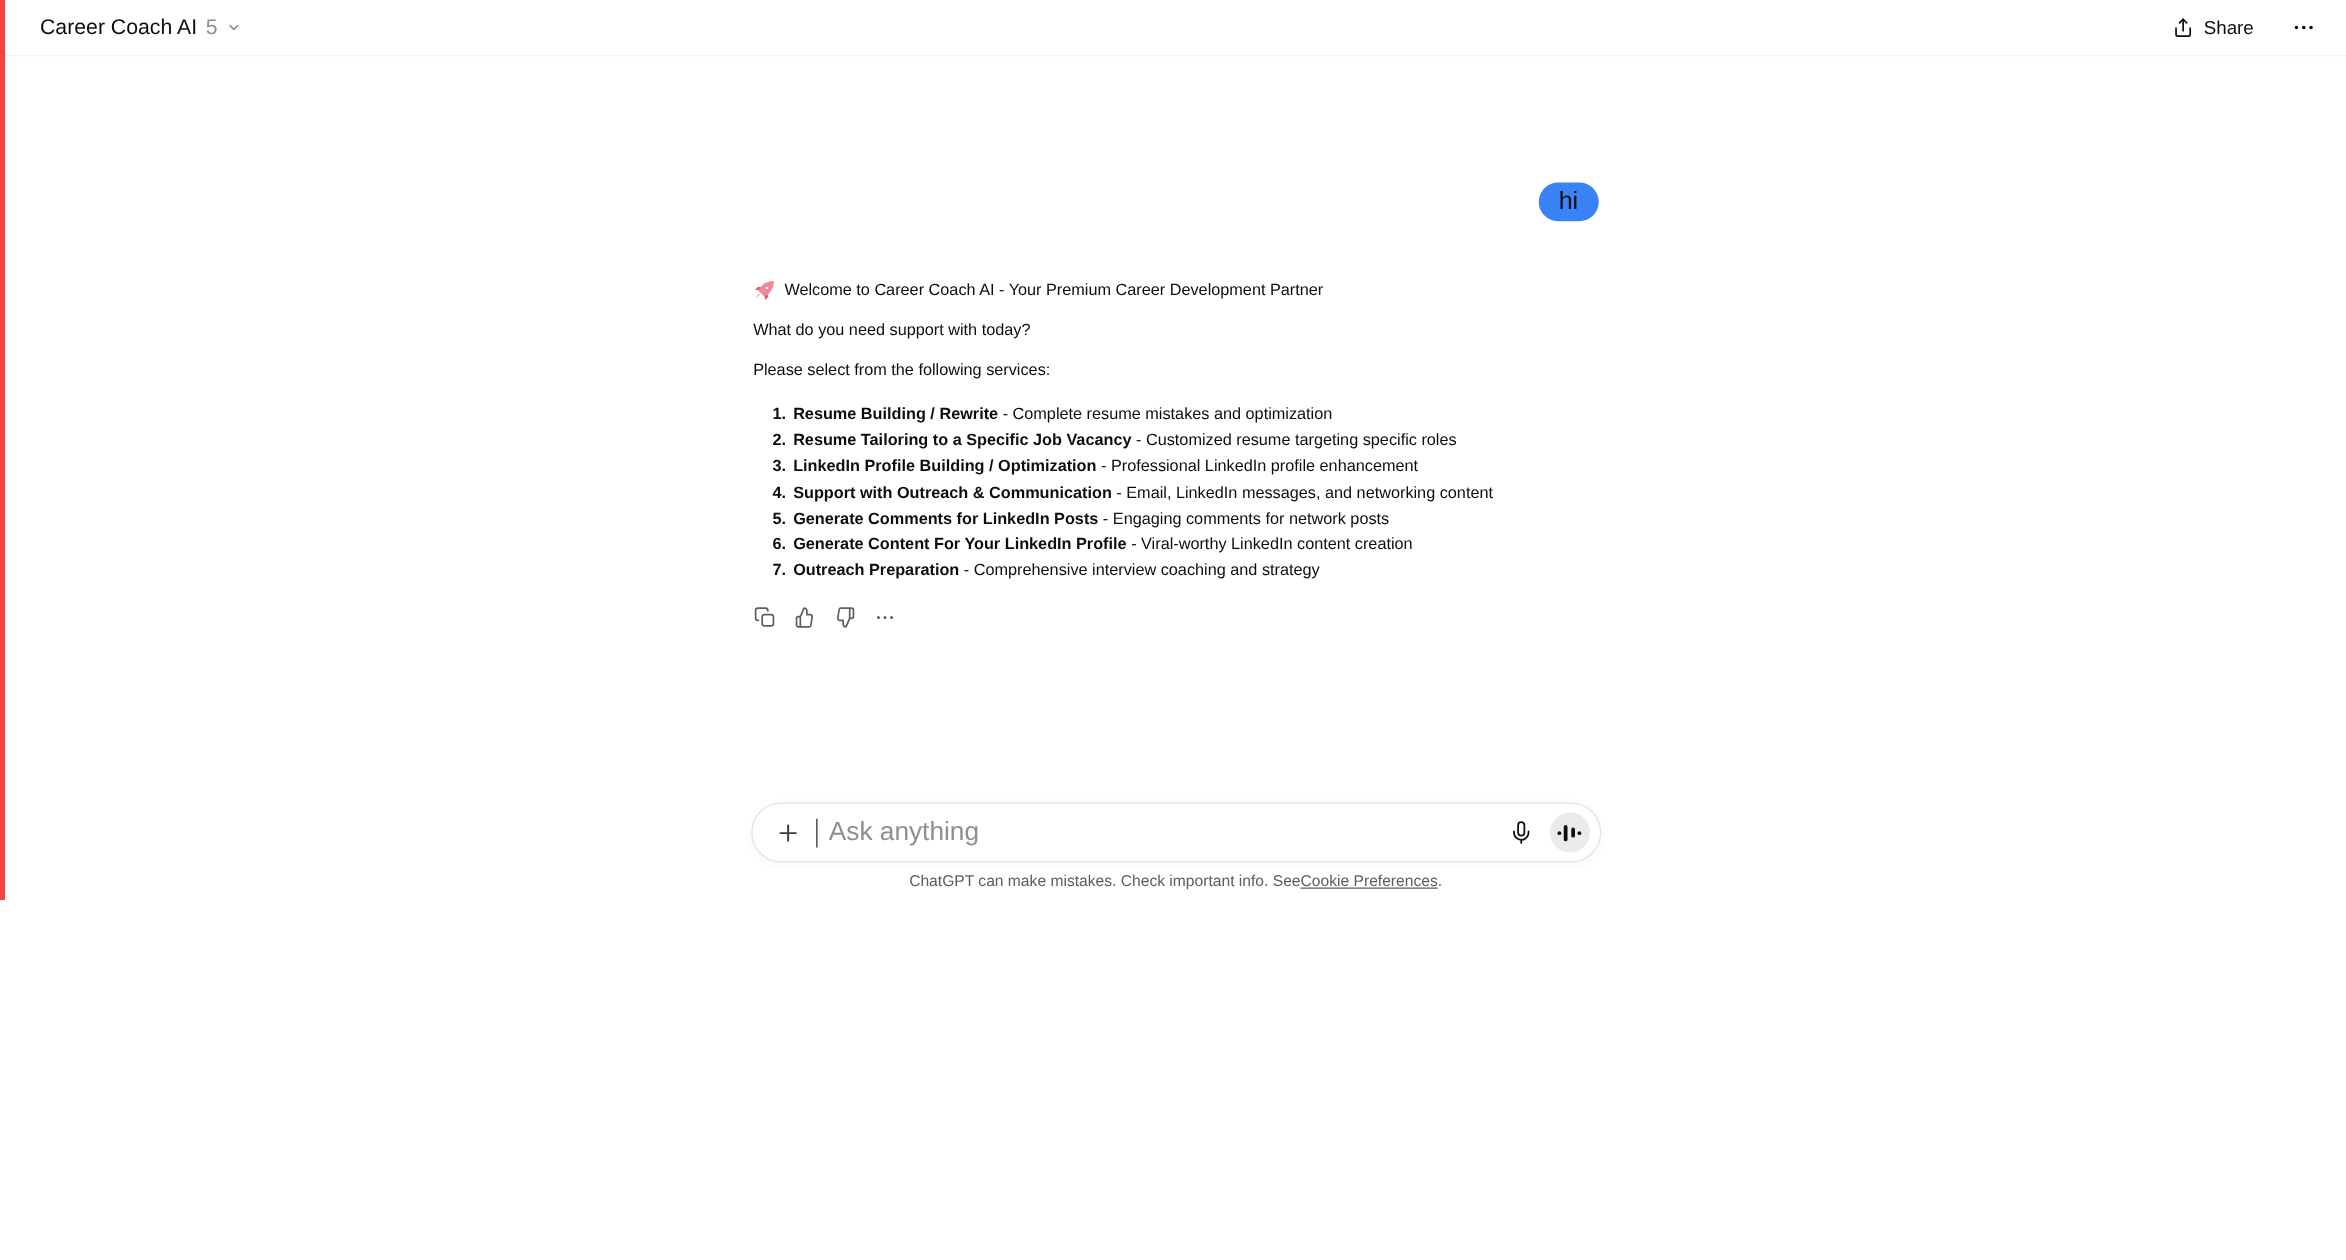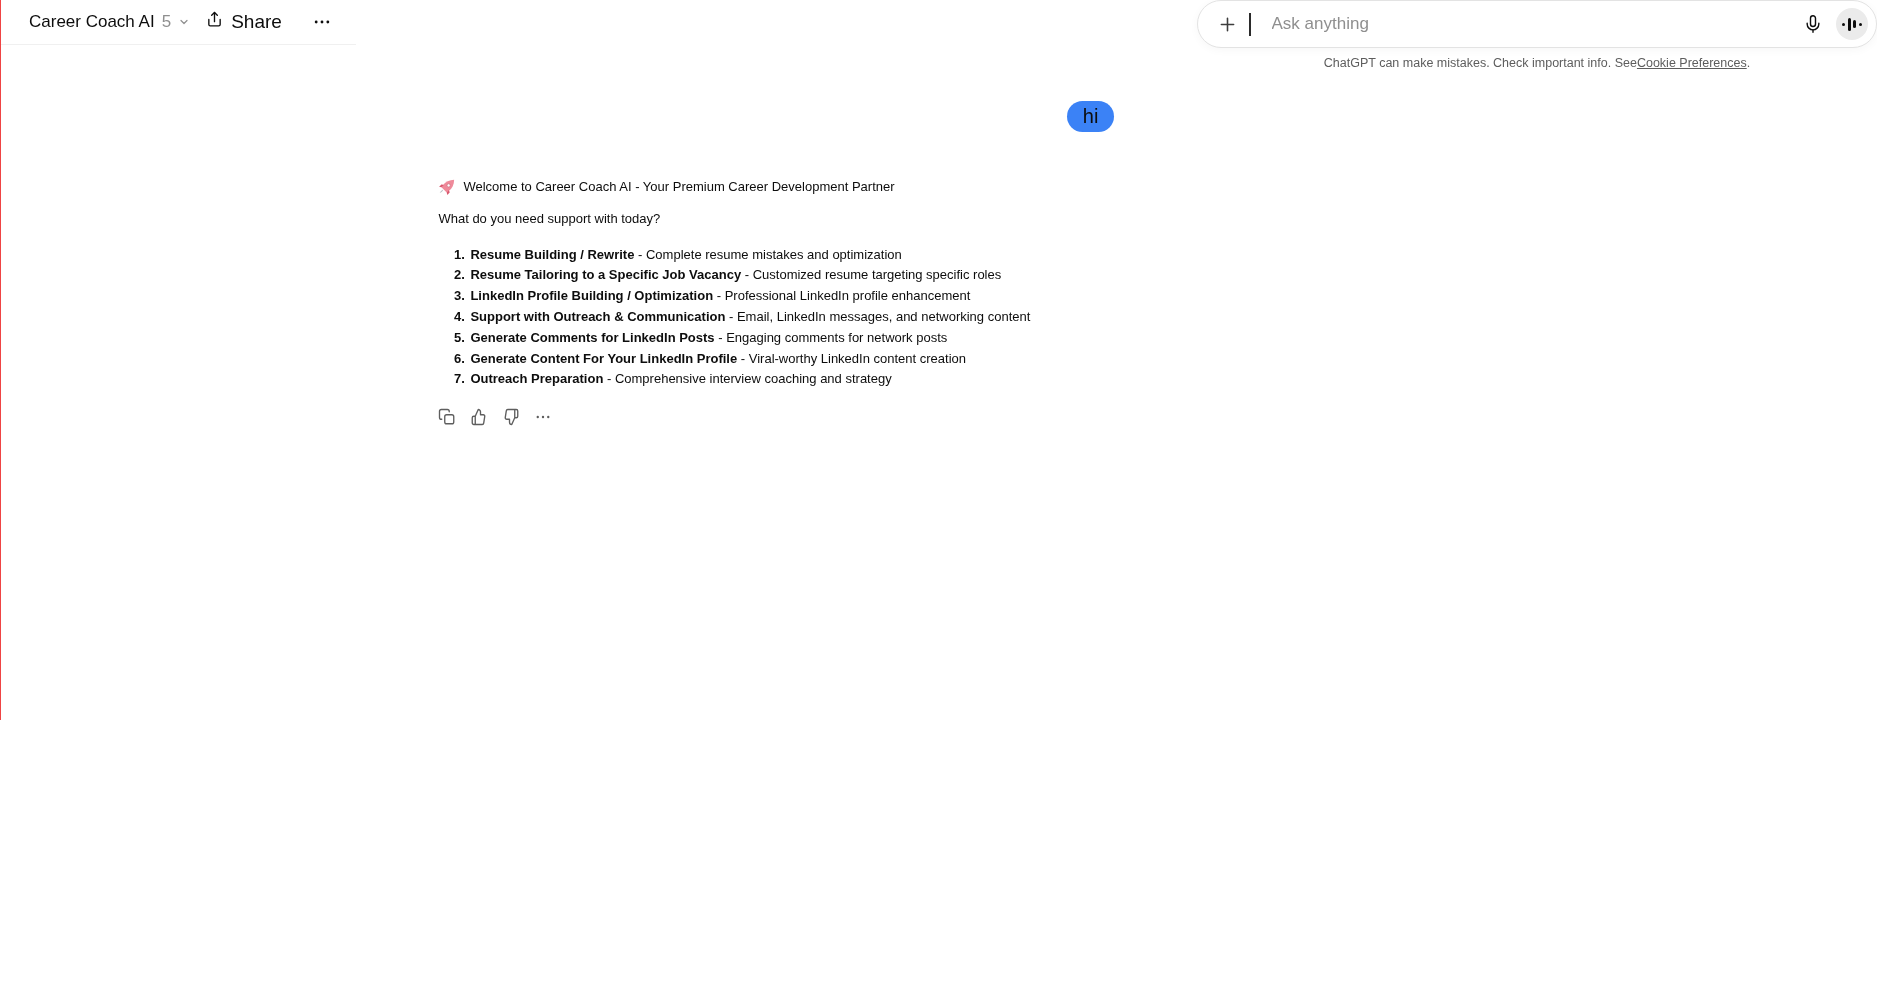--- a/index.html
+++ b/index.html
@@ -6,44 +6,44 @@
   html, body { margin: 0; padding: 0; }
   body {
     width: 1877px; height: 1008px;
     background: #ffffff;
     font-family: "Liberation Sans", sans-serif;
     color: #0d0d0d;
     overflow: hidden;
   }
   .app {
     height: 720px;
-    display: flex; flex-direction: row;
-    border-left: 1px solid #ef4444;
+    display: flex; flex-direction: column;
+    border-left: 4px solid #ef4444;
   }
 
   
   .header {
     height: 45px; flex-shrink: 0;
     display: flex; align-items: center; justify-content: space-between;
     padding: 0 18px 0 22px;
     border-bottom: 1px solid #f0f0f0;
     background: #fff;
   }
   .model-switcher {
     display: flex; align-items: center; gap: 7px;
     font-size: 17px; cursor: pointer;
     padding: 4px 6px; border-radius: 8px;
   }
   .model-title { color: #0d0d0d; }
   .model-version { color: #8f8f8f; }
   .chevron { display: flex; align-items: center; color: #8f8f8f; }
   .header-right { display: flex; align-items: center; gap: 14px; }
   .share-btn {
-    display: flex; align-items: flex-start; gap: 8px;
-    font-size: 19px; color: #0d0d0d;
+    display: flex; align-items: center; gap: 8px;
+    font-size: 15px; color: #0d0d0d;
     padding: 6px 10px; border-radius: 10px; cursor: pointer;
     background: transparent; border: none;
     font-family: "Liberation Sans", sans-serif;
   }
   .icon-btn {
     width: 32px; height: 32px; display: flex; align-items: center; justify-content: center;
     border-radius: 8px; cursor: pointer; color: #0d0d0d;
     background: transparent; border: none;
   }
 
@@ -86,21 +86,21 @@
     padding: 0 8px 0 12px;
   }
   .plus-btn {
     width: 34px; height: 34px; border-radius: 50%;
     display: flex; align-items: center; justify-content: center;
     color: #3d3d3d; cursor: pointer; background: transparent; border: none; flex-shrink: 0;
   }
   .caret { width: 1.5px; height: 23px; background: #2b2b2b; margin: 0 1px 0 5px; flex-shrink: 0; }
   .composer-input {
     flex: 1; border: none; outline: none; background: transparent;
-    font-size: 17px; color: #7f1d1d; padding: 0 20px;
+    font-size: 21px; color: #7f1d1d; padding: 0 8px;
     font-family: "Liberation Sans", sans-serif;
   }
   .composer-input::placeholder { color: #8f8f8f; opacity: 1; }
   .mic-btn {
     width: 34px; height: 34px; display: flex; align-items: center; justify-content: center;
     color: #0d0d0d; cursor: pointer; background: transparent; border: none; border-radius: 50%; flex-shrink: 0;
   }
   .voice-btn {
     width: 32px; height: 32px; border-radius: 50%; background: #ebebeb;
     display: flex; align-items: center; justify-content: center; gap: 2.5px;
@@ -170,20 +170,21 @@
           <svg class="rocket" viewBox="0 0 16 16">
             <path d="M15.2 0.8c-4.6 0.1-8 1.9-10.3 4.7L3.2 7.8l5 5 2.3-1.7C13.3 8.8 15.1 5.4 15.2 0.8z" fill="#ef8a9a"></path>
             <circle cx="10" cy="6" r="1.5" fill="#ffffff" stroke="#c96a7c" stroke-width="0.6"></circle>
             <path d="M3.2 7.8 1 7.2 3.6 4.9 5.3 5.9z" fill="#d9596f"></path>
             <path d="M8.2 12.8 8.8 15 11.1 12.4 10.1 10.7z" fill="#d9596f"></path>
             <path d="M4.6 10.2c-1.6 0.3-2.9 3-2.9 3s2.7-1.2 3-2.9z" fill="#b9bdc4"></path>
           </svg>
           <span>Welcome to Career Coach AI - Your Premium Career Development Partner</span>
         </p>
         <p>What do you need support with today?</p>
+        <p>Please select from the following services:</p>
 
         <ol>
           <li><span class="svc-title">Resume Building / Rewrite</span> <span>- Complete resume mistakes and optimization</span></li>
           <li><span class="svc-title">Resume Tailoring to a Specific Job Vacancy</span> <span>- Customized resume targeting specific roles</span></li>
           <li><span class="svc-title">LinkedIn Profile Building / Optimization</span> <span>- Professional LinkedIn profile enhancement</span></li>
           <li><span class="svc-title">Support with Outreach &amp; Communication</span> <span>- Email, LinkedIn messages, and networking content</span></li>
           <li><span class="svc-title">Generate Comments for LinkedIn Posts</span> <span>- Engaging comments for network posts</span></li>
           <li><span class="svc-title">Generate Content For Your LinkedIn Profile</span> <span>- Viral-worthy LinkedIn content creation</span></li>
           <li><span class="svc-title">Outreach Preparation</span> <span>- Comprehensive interview coaching and strategy</span></li>
         </ol>

